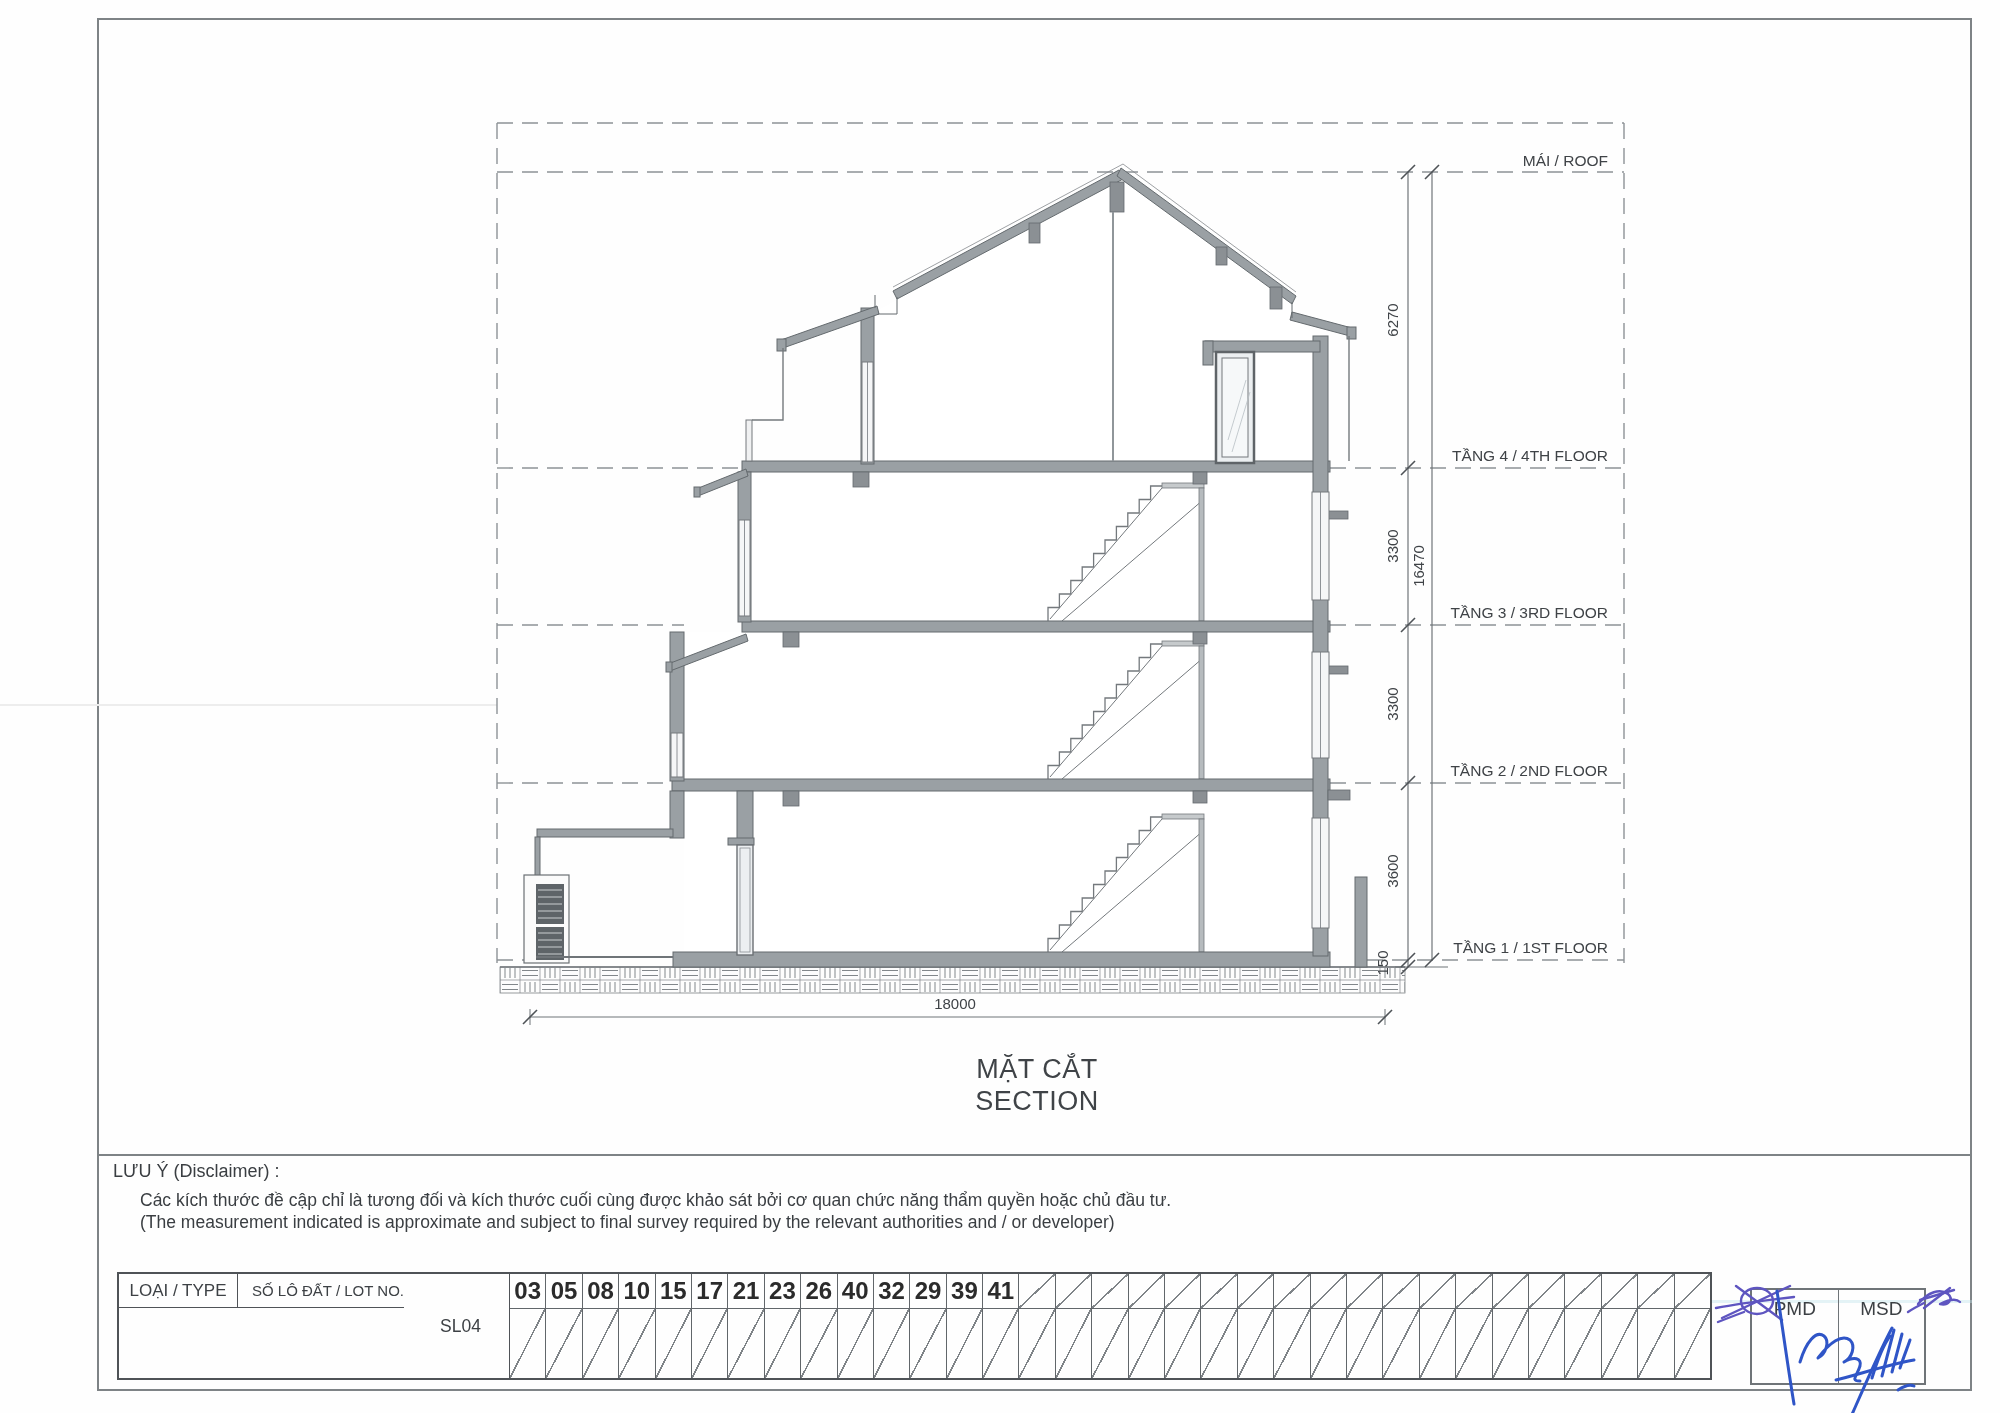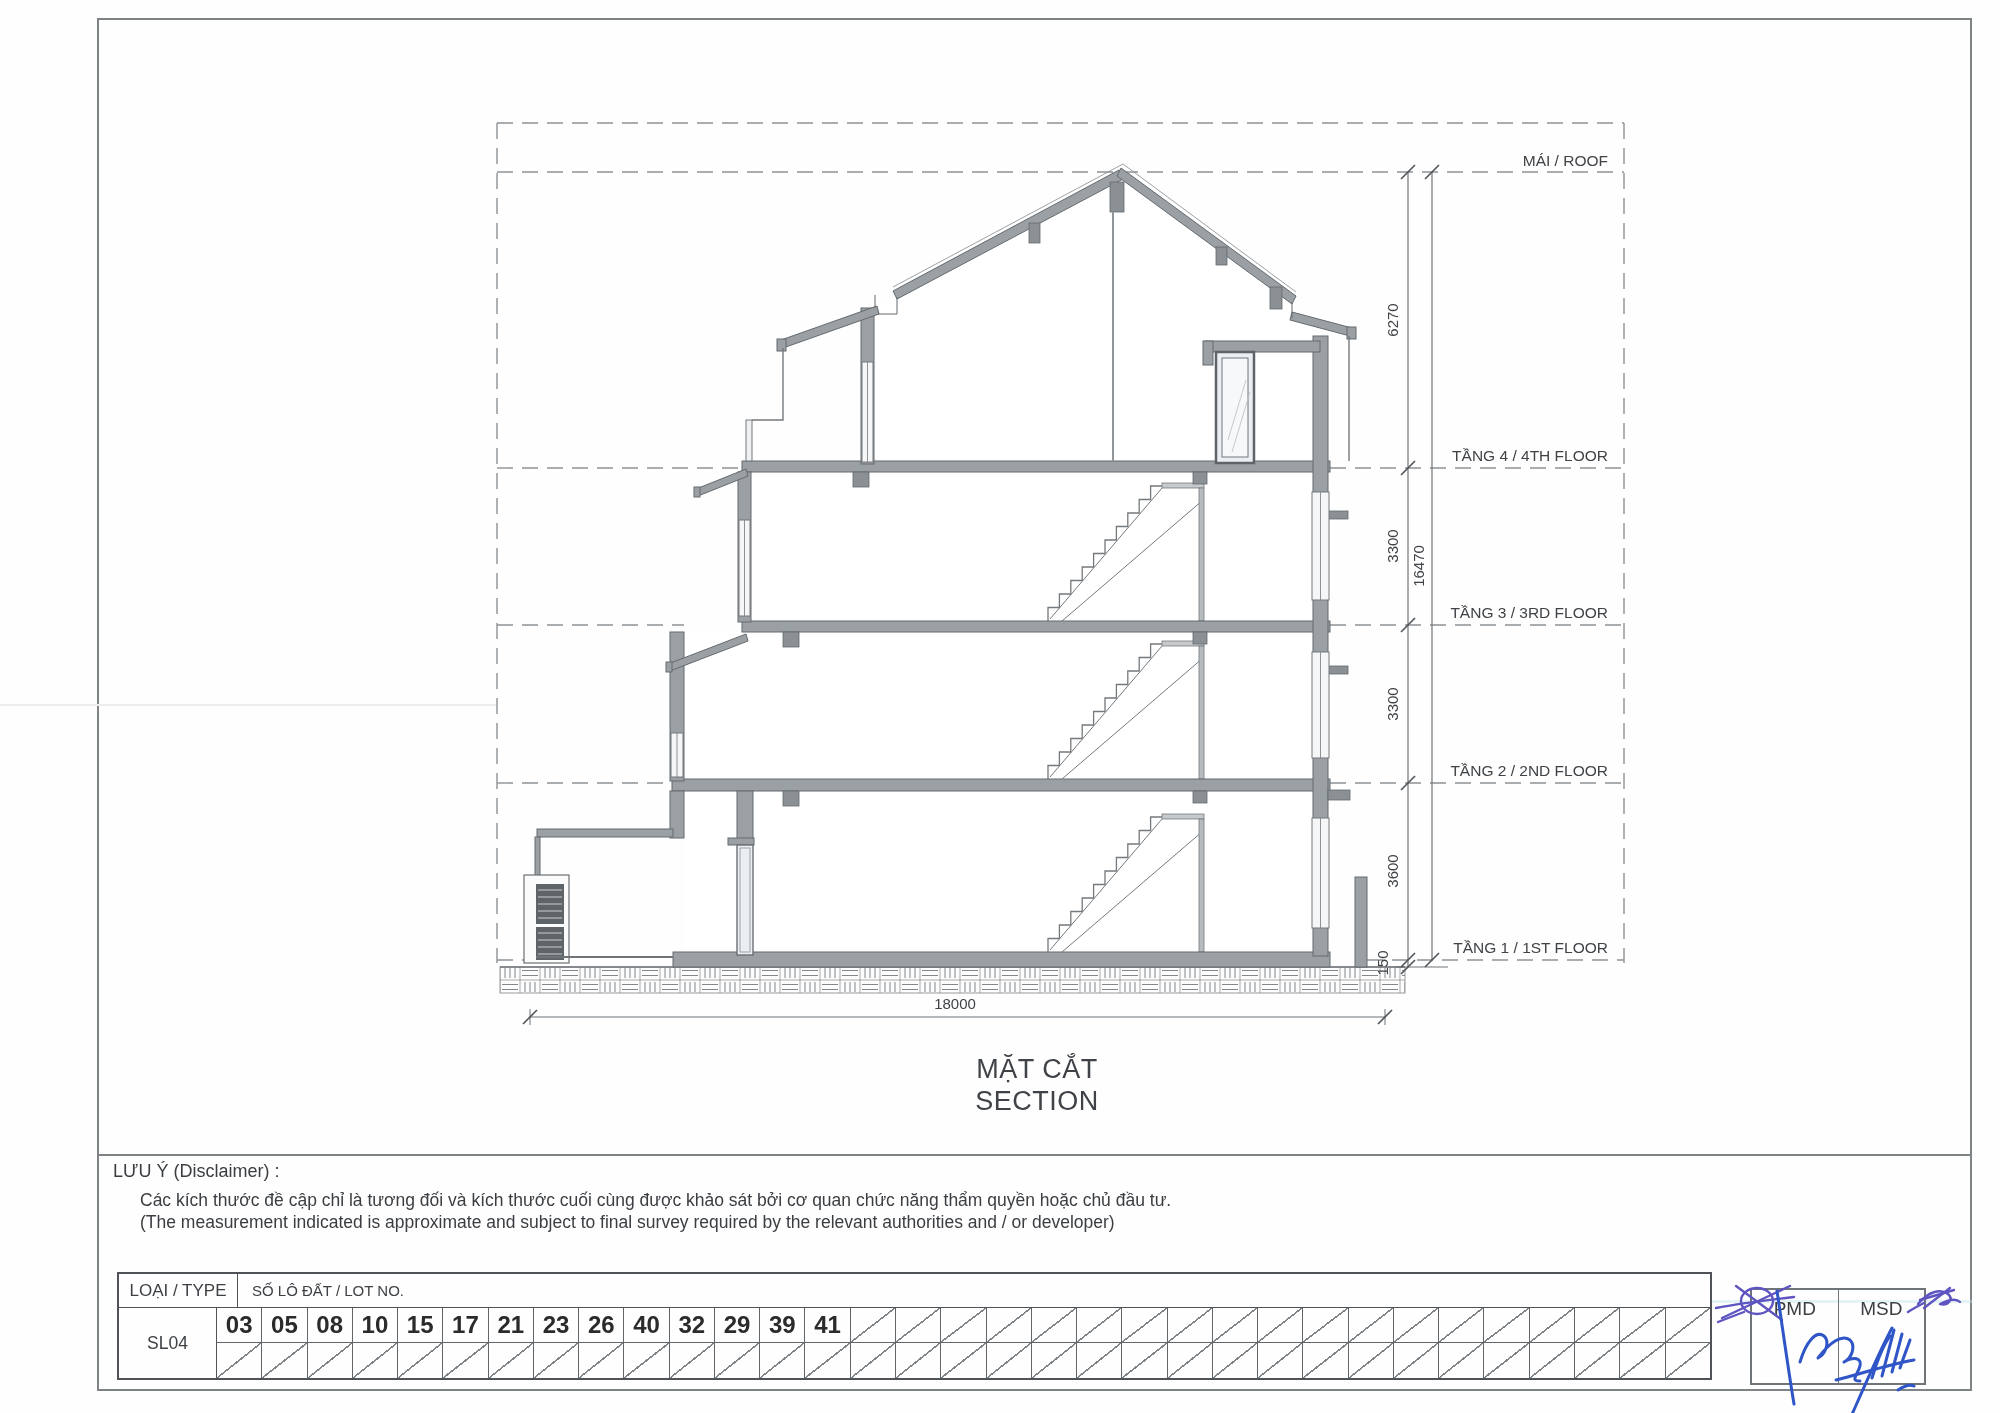--- a/index.html
+++ b/index.html
@@ -6,22 +6,22 @@
   .sheet{position:relative;width:2000px;height:1413px;background:#fefefe;overflow:hidden;
          font-family:"Liberation Sans","DejaVu Sans",sans-serif;color:#3d4145;}
   .border-frame{position:absolute;left:97px;top:18px;width:1871px;height:1369px;
                 border:2px solid #7e8386;}
   .divider{position:absolute;left:97px;top:1154px;width:1875px;height:2px;background:#7e8386;}
   .overlay-svg{position:absolute;left:0;top:0;width:2000px;height:1413px;pointer-events:none;}
   .disclaimer{position:absolute;left:113px;top:1160px;font-size:17.5px;line-height:22px;color:#3a3e42;}
   .disclaimer .heading{font-size:18px;margin-bottom:7px;}
   .disclaimer .dline{padding-left:27px;white-space:nowrap;}
   .lot-table{position:absolute;left:117px;top:1272px;width:1595px;height:108px;
-             border:2px solid #4f5357;box-sizing:border-box;display:flex;flex-direction:column;
-             background:#fefefe;}
+             border:2px solid #4f5357;box-sizing:border-box;display:flex;
+             background:#fefefe;gap:8px;}
   .lt-head{display:flex;height:34px;border-bottom:1px solid #4f5357;box-sizing:border-box;}
   .lt-type-h{width:119px;border-right:1px solid #4f5357;box-sizing:border-box;display:flex;
              align-items:center;justify-content:center;font-size:17px;}
   .lt-lot-h{flex:1;display:flex;align-items:center;padding-left:14px;font-size:15px;}
   .lt-body{display:flex;flex:1;}
   .lt-type-v{width:98px;border-right:1px solid #4f5357;box-sizing:border-box;display:flex;
              align-items:center;justify-content:center;font-size:17.5px;}
   .lt-cols{flex:1;display:flex;}
   .lt-col{flex:1;display:flex;flex-direction:column;border-right:1px solid #61666a;box-sizing:border-box;}
   .lt-col:last-child{border-right:none;}

